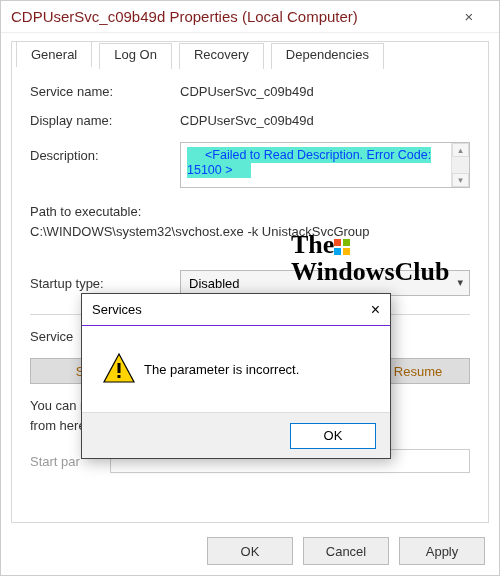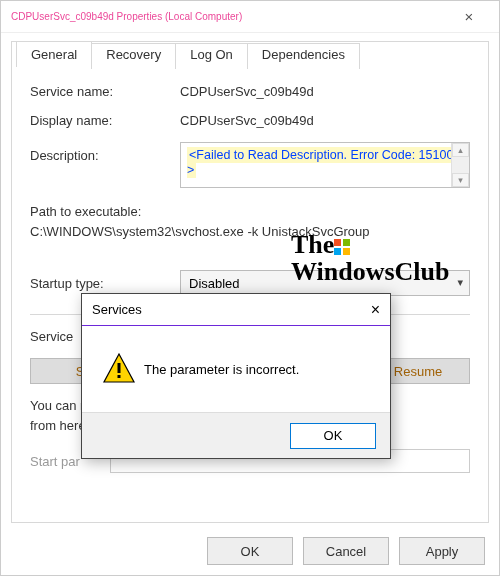--- a/index.html
+++ b/index.html
@@ -19,34 +19,34 @@
     position: relative;
   }
   .titlebar {
     height: 32px;
     display: flex;
     align-items: center;
     padding: 0 10px;
     background: #fff;
     border-bottom: 1px solid #eee;
   }
-  .titlebar .title { flex: 1; color: #ec4899; font-size: 10px; }
+  .titlebar .title { flex: 1; color: #7f1d1d; font-size: 15px; }
   .titlebar .close { width: 40px; text-align: center; color: #555; font-size: 15px; }
   .content {
     position: absolute;
     left: 10px; right: 10px; top: 40px; bottom: 52px;
     background: #fff;
     border: 1px solid #d8d8d8;
   }
   .tabs {
     display: flex;
     position: relative;
     top: -1px;
     margin-left: 4px;
-    gap: 0;
+    gap: 8px;
   }
   .tab {
     padding: 5px 14px 5px 14px;
     border: 1px solid #d8d8d8;
     border-bottom: none;
     background: #fff;
     margin-right: -1px;
     font-size: 13px;
     color: #333;
   }
@@ -75,23 +75,23 @@
   .desc-row .lbl { width: 150px; color: #333; padding-top: 6px;}
   .desc-box {
     flex: 1;
     border: 1px solid #c0c0c0;
     height: 46px;
     padding: 4px 6px;
     position: relative;
     background: #fff;
   }
   .desc-text {
-    background: #fef9c3;
+    background: #5eead4;
     color: #0040ff;
-    padding: 1px 2px;
+    padding: 1px 18px;
     display: inline;
     font-size: 12.5px;
   }
   .desc-scroll {
     position: absolute;
     right: 0; top: 0;
     width: 18px; height: 100%;
     display: flex; flex-direction: column;
     justify-content: space-between;
     background: #f0f0f0;
@@ -219,22 +219,22 @@
 <div class="window">
 
   <div class="titlebar">
     <div class="title">CDPUserSvc_c09b49d Properties (Local Computer)</div>
     <div class="close">×</div>
   </div>
 
   <div class="content">
     <div class="tabs">
       <div class="tab">General</div>
+      <div class="tab inactive">Log On</div>
       <div class="tab inactive">Recovery</div>
-      <div class="tab inactive">Log On</div>
       <div class="tab inactive">Dependencies</div>
     </div>
 
     <div class="tabbody">
       <div class="row">
         <div class="lbl">Service name:</div>
         <div class="val">CDPUserSvc_c09b49d</div>
       </div>
       <div class="row">
         <div class="lbl">Display name:</div>

